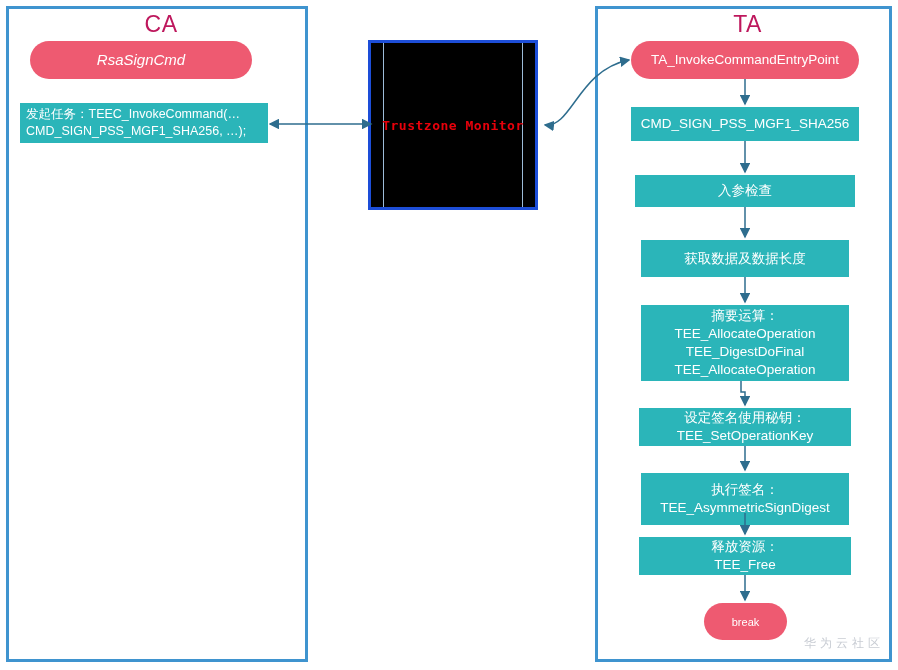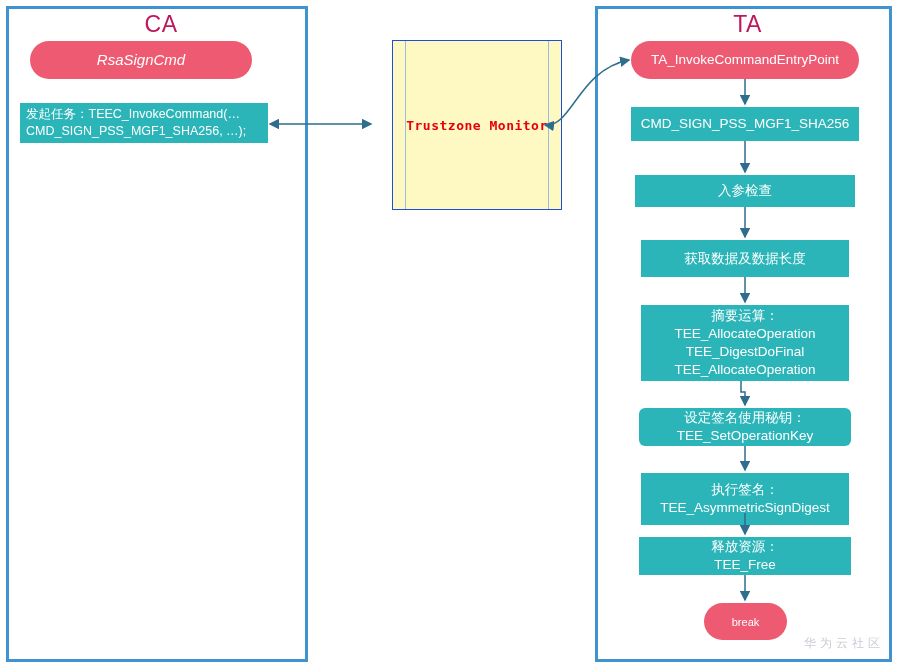--- a/index.html
+++ b/index.html
@@ -33,24 +33,24 @@
     line-height:34px;
     letter-spacing:0.5px;
     padding-left:8px;
   }
   #ca-panel{left:6px;  top:6px;  width:302px; height:656px;}
   #ta-panel{left:595px;top:6px;  width:297px; height:656px;}
 
   
   #monitor{
     position:absolute;
-    left:392px; top:40px;
+    left:368px; top:40px;
     width:170px; height:170px;
-    background:#fef9c3;
-    border:1px solid #1d4ed8;
+    background:#000000;
+    border:3px solid #1d4ed8;
     box-sizing:border-box;
   }
   #monitor .bar{
     position:absolute;
     top:0; bottom:0;
     width:1px;
     background:#9dbcd8;
   }
   #monitor .bar.l{left:12px;}
   #monitor .bar.r{right:12px;}
@@ -98,21 +98,21 @@
     line-height:17px;
     padding:2px 4px 2px 6px;
   }
 
   
   #n-entry     {left:631px;top:41px; width:228px;height:38px;}
   #n-cmd       {left:631px;top:107px;width:228px;height:34px;}
   #n-check     {left:635px;top:175px;width:220px;height:32px;}
   #n-getdata   {left:641px;top:240px;width:208px;height:37px;}
   #n-digest    {left:641px;top:305px;width:208px;height:76px;}
-  #n-setkey    {left:639px;top:408px;width:212px;height:38px;border-radius:6px;}
+  #n-setkey    {left:639px;top:408px;width:212px;height:38px;}
   #n-sign      {left:641px;top:473px;width:208px;height:52px;}
   #n-free      {left:639px;top:537px;width:212px;height:38px;}
   #n-break     {left:704px;top:603px;width:83px; height:37px;font-size:11px;}
 
   
   #wires{
     position:absolute;
     left:0;top:0;
     width:898px;height:670px;
     pointer-events:none;

